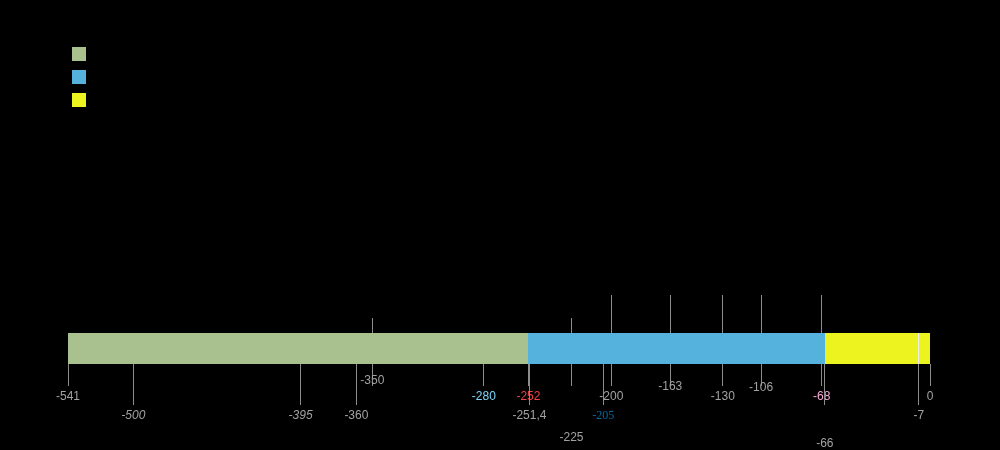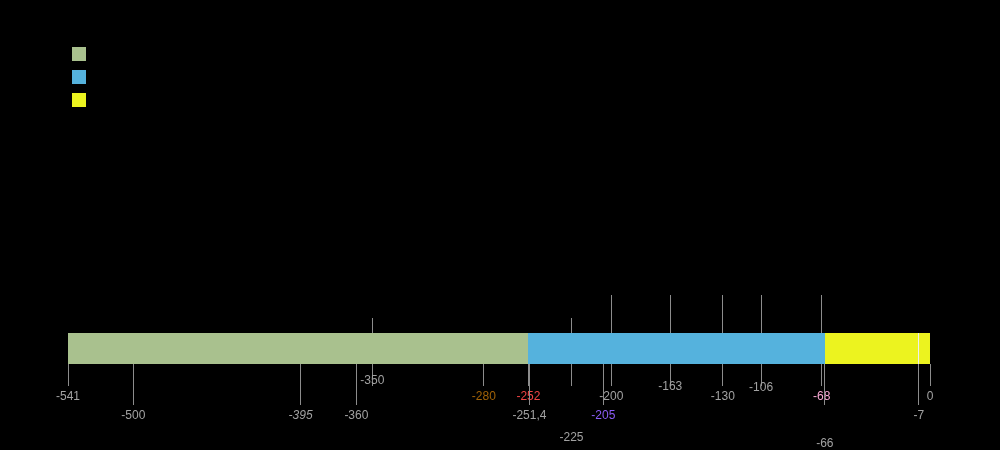--- a/index.html
+++ b/index.html
@@ -50,39 +50,39 @@
     </div>
   <div class="plot" id="plot">
     <div class="bar" id="bar">
         <div class="segment" style="left: 0%; width: 53.4196%; background: rgb(169, 193, 142);"></div>
         <div class="segment" style="left: 53.4196%; width: 34.3808%; background: rgb(85, 178, 221);"></div>
         <div class="segment" style="left: 87.8004%; width: 12.1996%; background: rgb(236, 243, 31);"></div>
       </div>
   <div class="tickline" style="left: 0%; top: 69px; height: 22px; background: rgb(140, 140, 140);"></div>
       <div class="ticklabel" style="left: 0%; top: 93px; color: rgb(162, 162, 162);">-541</div>
       <div class="tickline" style="left: 7.57856%; top: 69px; height: 41px; background: rgb(140, 140, 140);"></div>
-      <div class="ticklabel" style="left: 7.57856%; top: 112px; color: rgb(162, 162, 162);">-500</div>
+      <div class="ticklabel" style="left: 7.57856%; top: 112px; color: rgb(162, 162, 162); font-style: italic;">-500</div>
       <div class="tickline" style="left: 26.9871%; top: 69px; height: 41px; background: rgb(140, 140, 140);"></div>
       <div class="ticklabel" style="left: 26.9871%; top: 112px; color: rgb(162, 162, 162); font-style: italic;">-395</div>
       <div class="tickline" style="left: 33.4566%; top: 69px; height: 41px; background: rgb(140, 140, 140);"></div>
       <div class="ticklabel" style="left: 33.4566%; top: 112px; color: rgb(162, 162, 162);">-360</div>
       <div class="tickline" style="left: 35.305%; top: 69px; height: 22px; background: rgb(140, 140, 140);"></div>
       <div class="tickline" style="left: 35.305%; top: 23px; height: 15px; background: rgb(140, 140, 140);"></div>
       <div class="ticklabel" style="left: 35.305%; top: 77px; color: rgb(162, 162, 162);">-350</div>
       <div class="tickline" style="left: 48.244%; top: 69px; height: 22px; background: rgb(140, 140, 140);"></div>
-      <div class="ticklabel" style="left: 48.244%; top: 93px; color: #a16207;">-280</div>
+      <div class="ticklabel" style="left: 48.244%; top: 93px; color: #7dd3fc;">-280</div>
       <div class="tickline" style="left: 53.4196%; top: 69px; height: 22px; background: rgb(140, 140, 140);"></div>
       <div class="ticklabel" style="left: 53.4196%; top: 93px; color: #ef4444;">-252</div>
       <div class="tickline" style="left: 53.5305%; top: 69px; height: 41px; background: rgb(140, 140, 140);"></div>
       <div class="ticklabel" style="left: 53.5305%; top: 112px; color: rgb(162, 162, 162);">-251,4</div>
       <div class="tickline" style="left: 58.4104%; top: 69px; height: 22px; background: rgb(140, 140, 140);"></div>
       <div class="tickline" style="left: 58.4104%; top: 23px; height: 15px; background: rgb(140, 140, 140);"></div>
       <div class="ticklabel" style="left: 58.4104%; top: 93px; color: rgb(162, 162, 162); margin-top: 41px;">-225</div>
       <div class="tickline" style="left: 62.1072%; top: 69px; height: 41px; background: rgb(140, 140, 140);"></div>
-      <div class="ticklabel" style="left: 62.1072%; top: 112px; color: #8b5cf6;">-205</div>
+      <div class="ticklabel" style="left: 62.1072%; top: 112px; color: #0369a1; font-family: Liberation Serif, serif;">-205</div>
       <div class="tickline" style="left: 63.0314%; top: 69px; height: 22px; background: rgb(140, 140, 140);"></div>
       <div class="tickline" style="left: 63.0314%; top: 0px; height: 38px; background: rgb(140, 140, 140);"></div>
       <div class="ticklabel" style="left: 63.0314%; top: 93px; color: rgb(162, 162, 162);">-200</div>
       <div class="tickline" style="left: 69.8706%; top: 69px; height: 22px; background: rgb(140, 140, 140);"></div>
       <div class="tickline" style="left: 69.8706%; top: 0px; height: 38px; background: rgb(140, 140, 140);"></div>
       <div class="ticklabel" style="left: 69.8706%; top: 83px; color: rgb(162, 162, 162);">-163</div>
       <div class="tickline" style="left: 75.9704%; top: 69px; height: 22px; background: rgb(140, 140, 140);"></div>
       <div class="tickline" style="left: 75.9704%; top: 0px; height: 38px; background: rgb(140, 140, 140);"></div>
       <div class="ticklabel" style="left: 75.9704%; top: 93px; color: rgb(162, 162, 162);">-130</div>
       <div class="tickline" style="left: 80.4067%; top: 69px; height: 22px; background: rgb(140, 140, 140);"></div>

